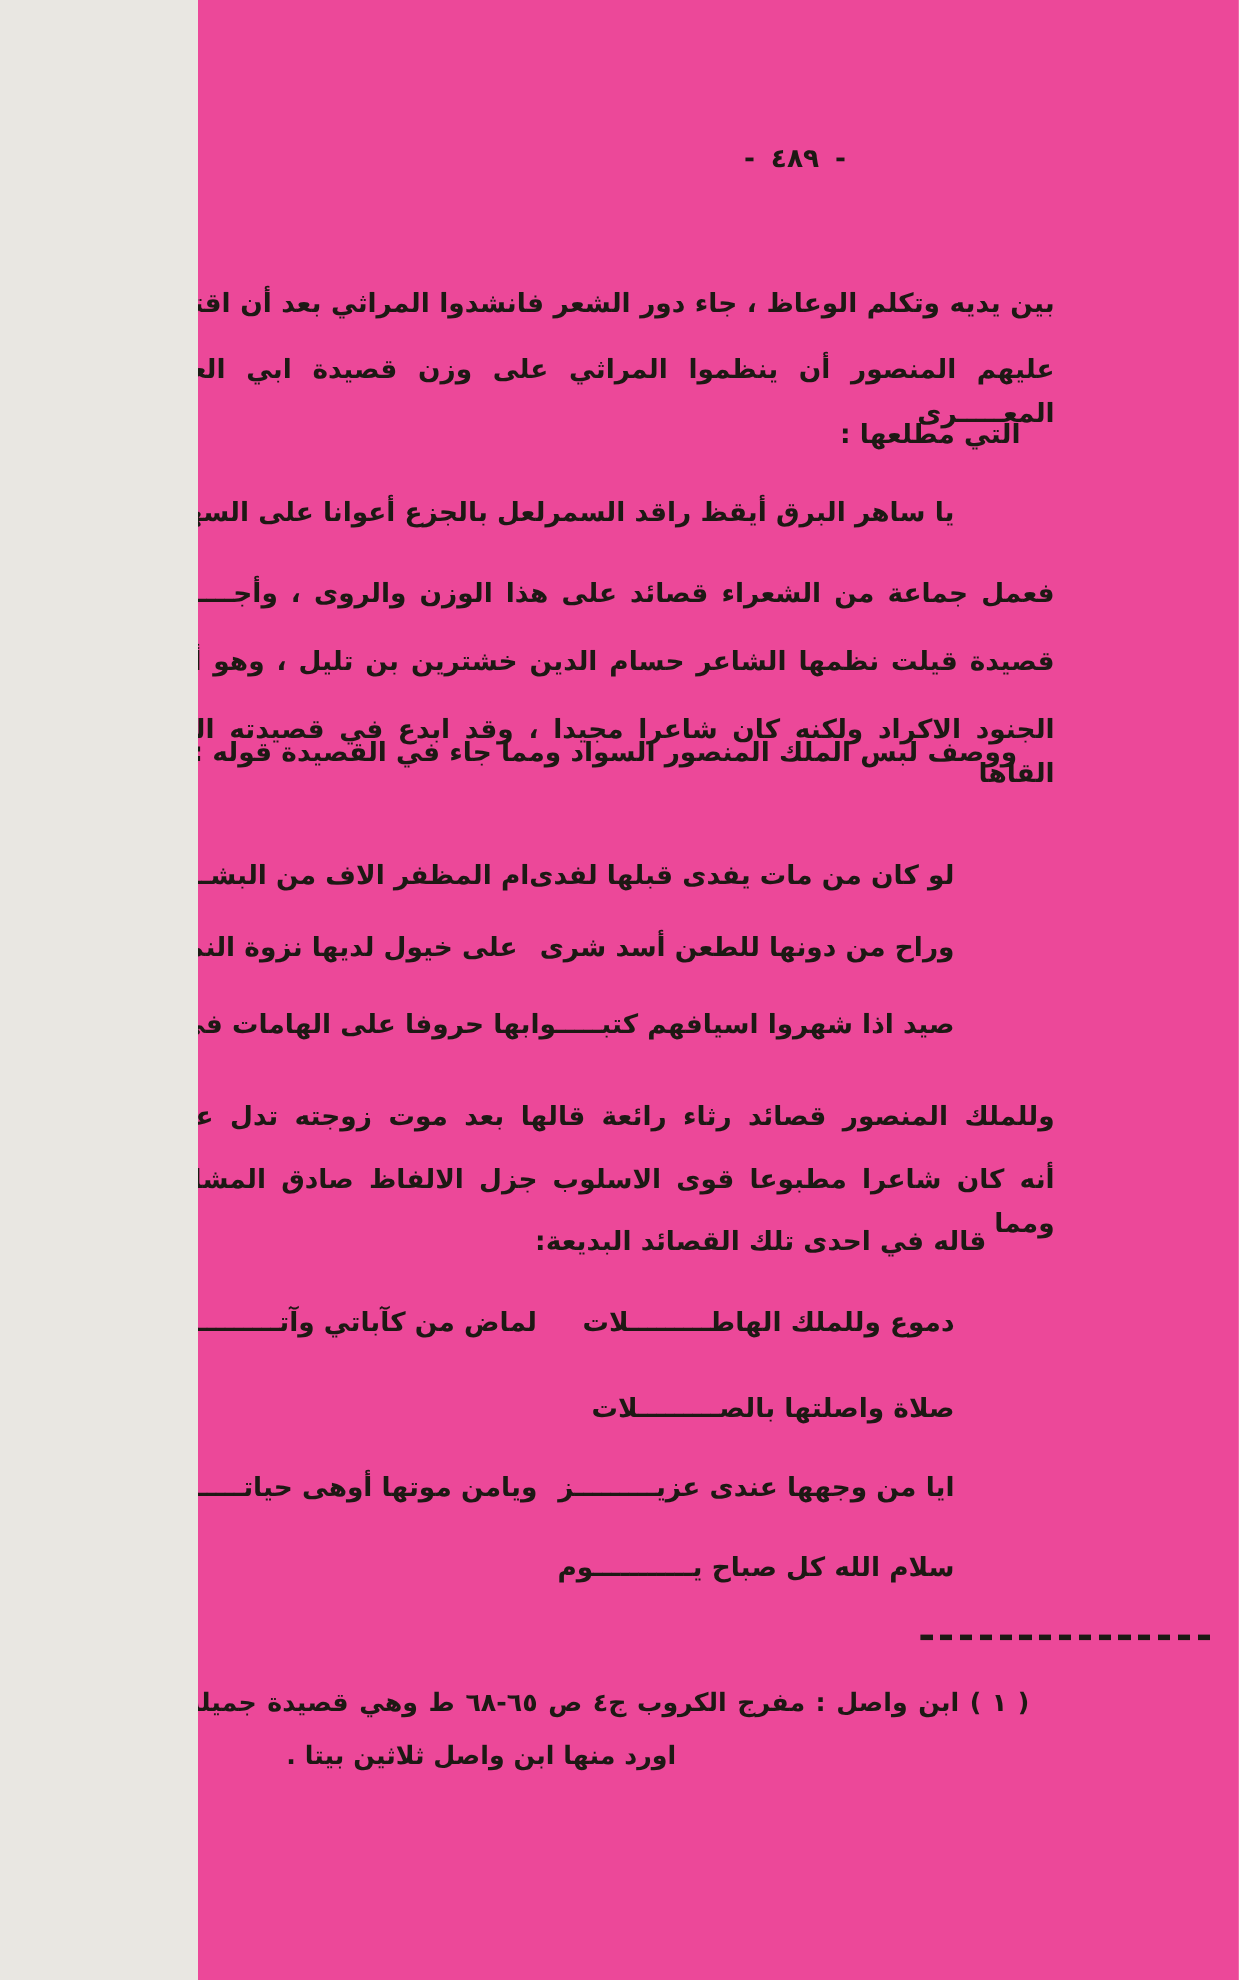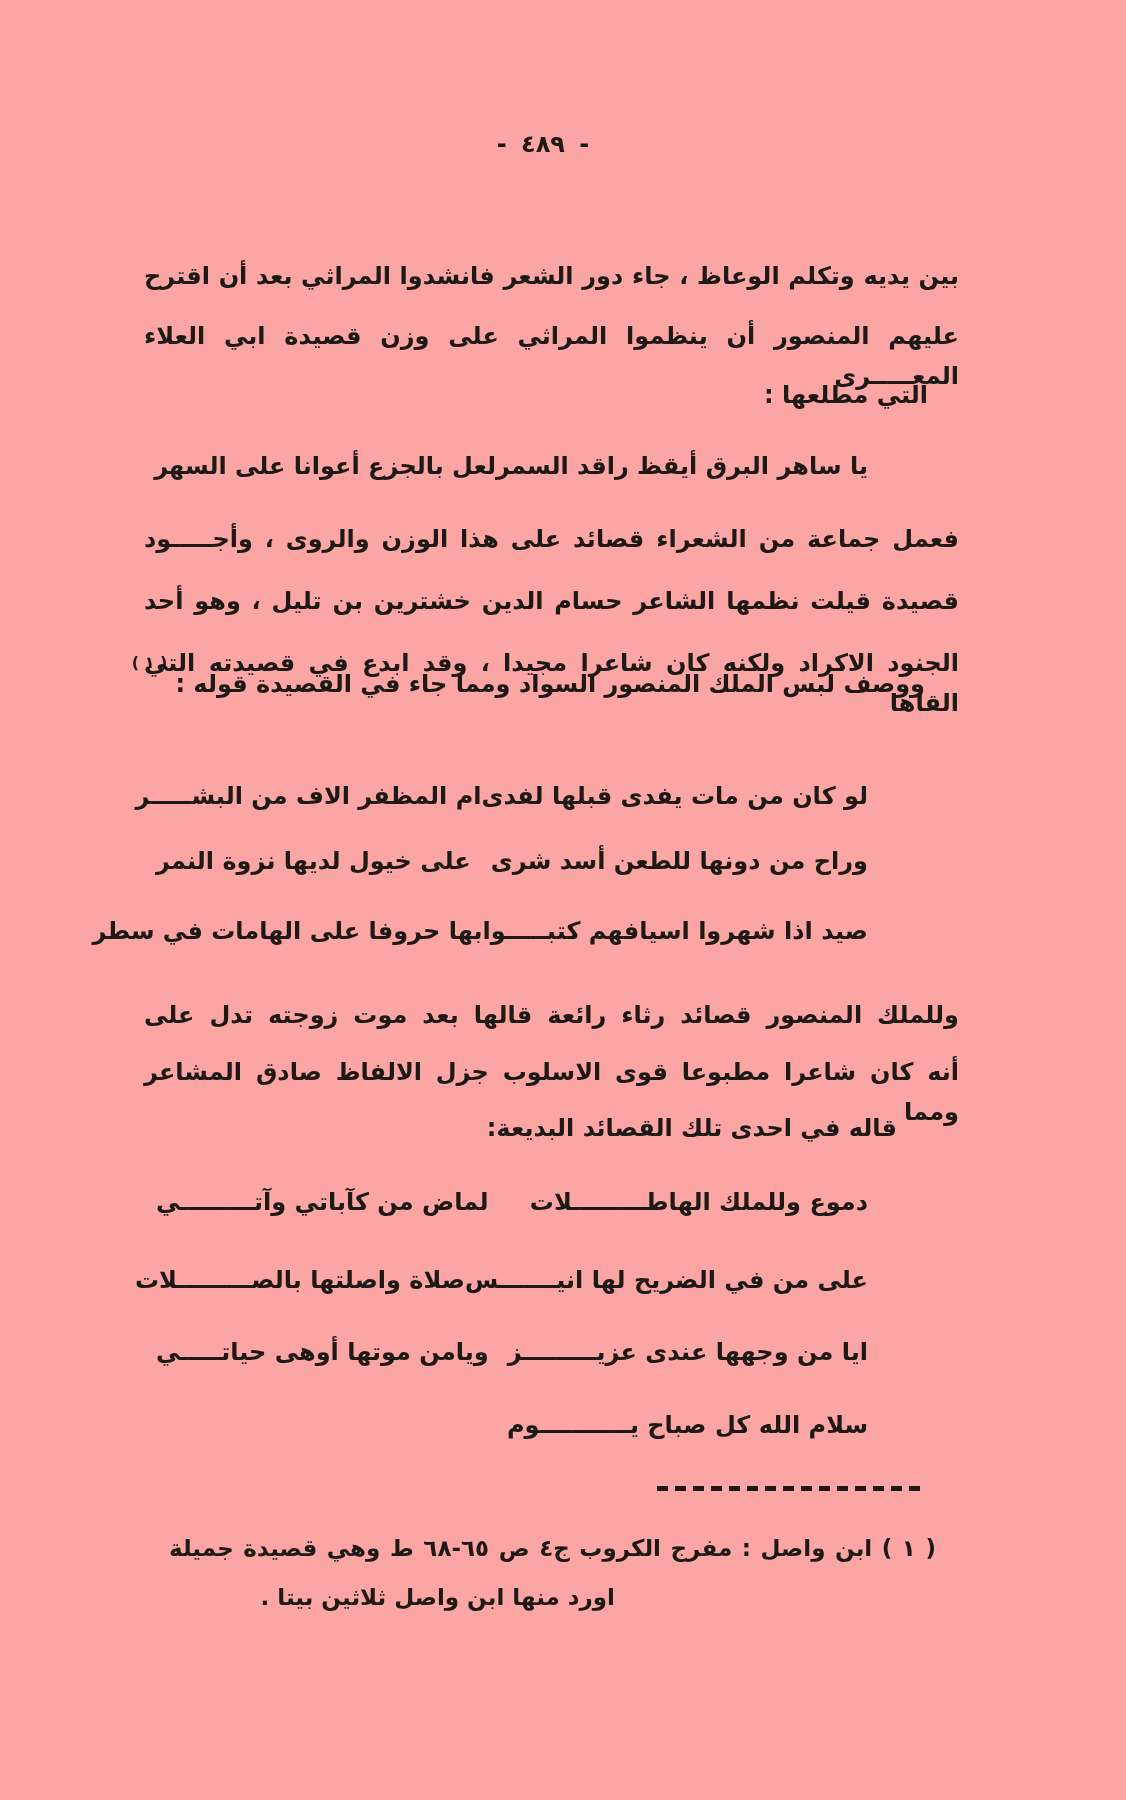--- a/index.html
+++ b/index.html
@@ -3,22 +3,22 @@
 <meta charset="utf-8">
 <style>
   * { box-sizing: border-box; }
   html, body { margin: 0; padding: 0; }
   body {
     width: 1126px; height: 1800px;
     background: #e9e7e2;
   }
   .page {
     position: relative;
-    width: 1126px; height: 1800px;
-    background: #fca5a5;
+    width: 946px; height: 1800px;
+    background: #ec4899;
     font-family: "DejaVu Sans", sans-serif;
     color: #1d1914;
     direction: rtl;
     overflow: hidden;
   }
   .line {
     position: absolute;
     font-size: 24px;
     font-weight: 700;
     line-height: 40px;
@@ -113,21 +113,20 @@
 
   <div class="line fill" style="top:995px">وللملك المنصور قصائد رثاء رائعة قالها بعد موت زوجته تدل على</div>
   <div class="line fill" style="top:1052px">أنه كان شاعرا مطبوعا قوى الاسلوب جزل الالفاظ صادق المشاعر ومما</div>
   <div class="line" style="top:1108px; right:229px">قاله في احدى تلك القصائد البديعة:</div>
 
   <div class="line verse-row" style="top:1182px">
     <span class="hemistich">دموع وللملك الهاطـــــــــلات</span>
     <span class="hemistich">لماض من كآباتي وآتـــــــــي</span>
   </div>
   <div class="line verse-row" style="top:1260px">
-    <span class="hemistich">على من في الضريح لها انيـــــــس</span>
     <span class="hemistich">صلاة واصلتها بالصـــــــــلات</span>
   </div>
   <div class="line verse-row" style="top:1332px">
     <span class="hemistich">ايا من وجهها عندى عزيـــــــــز</span>
     <span class="hemistich">ويامن موتها أوهى حياتـــــي</span>
   </div>
   <div class="line verse-row" style="top:1405px">
     <span class="hemistich">سلام الله كل صباح يـــــــــــوم</span>
   </div>
 

